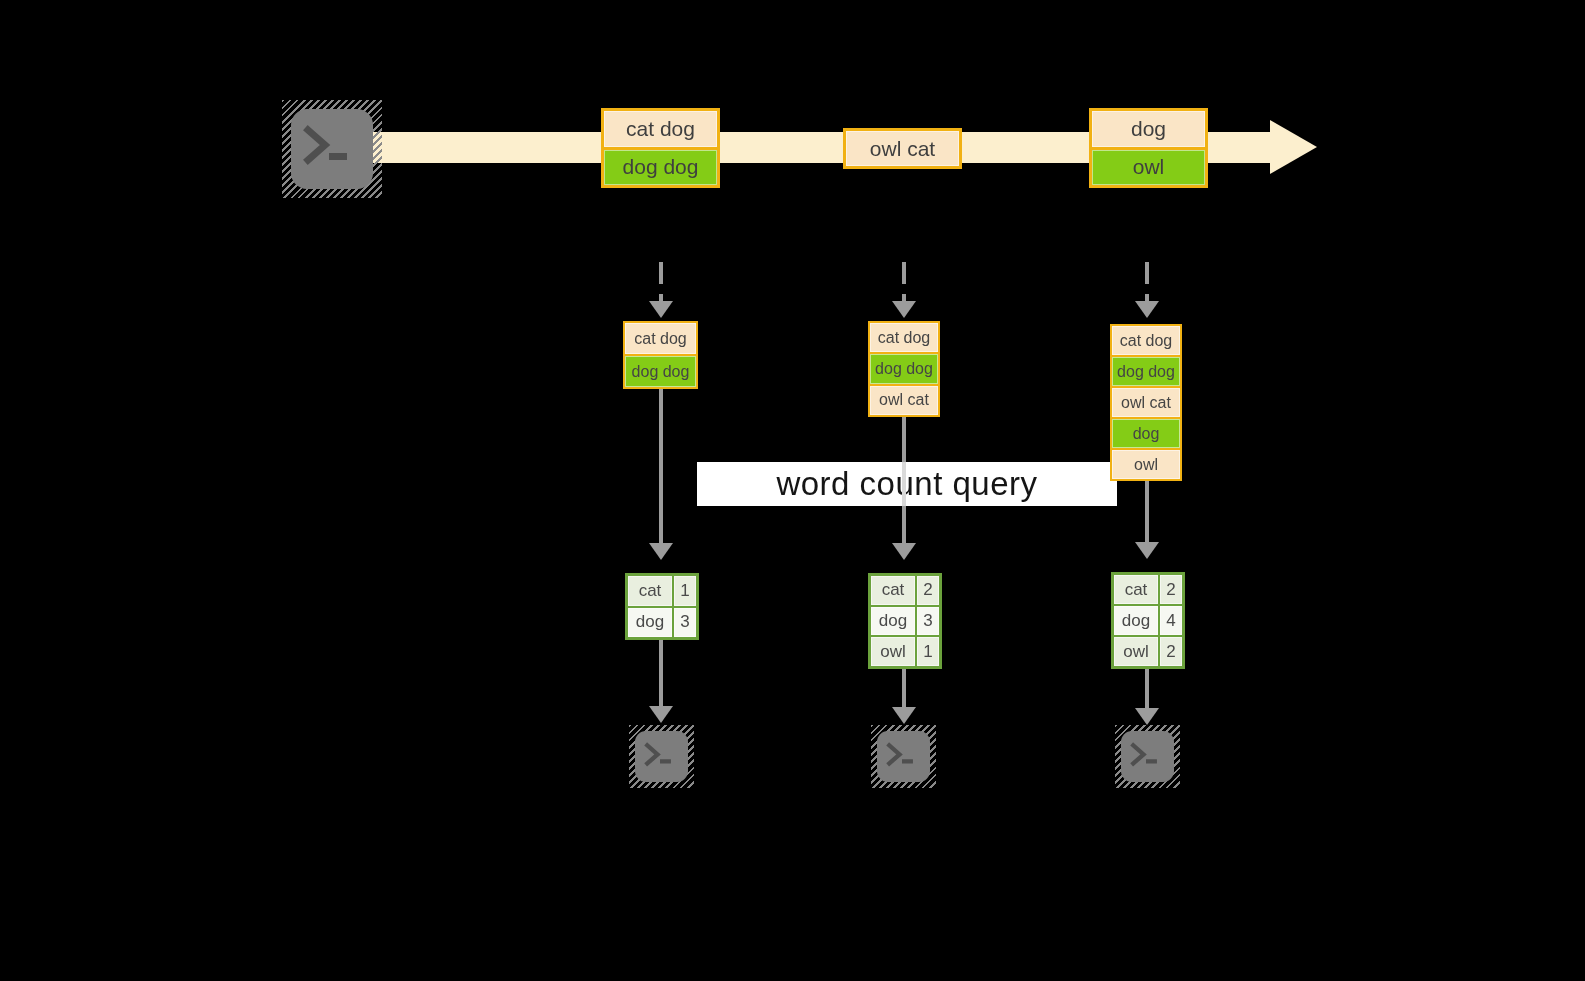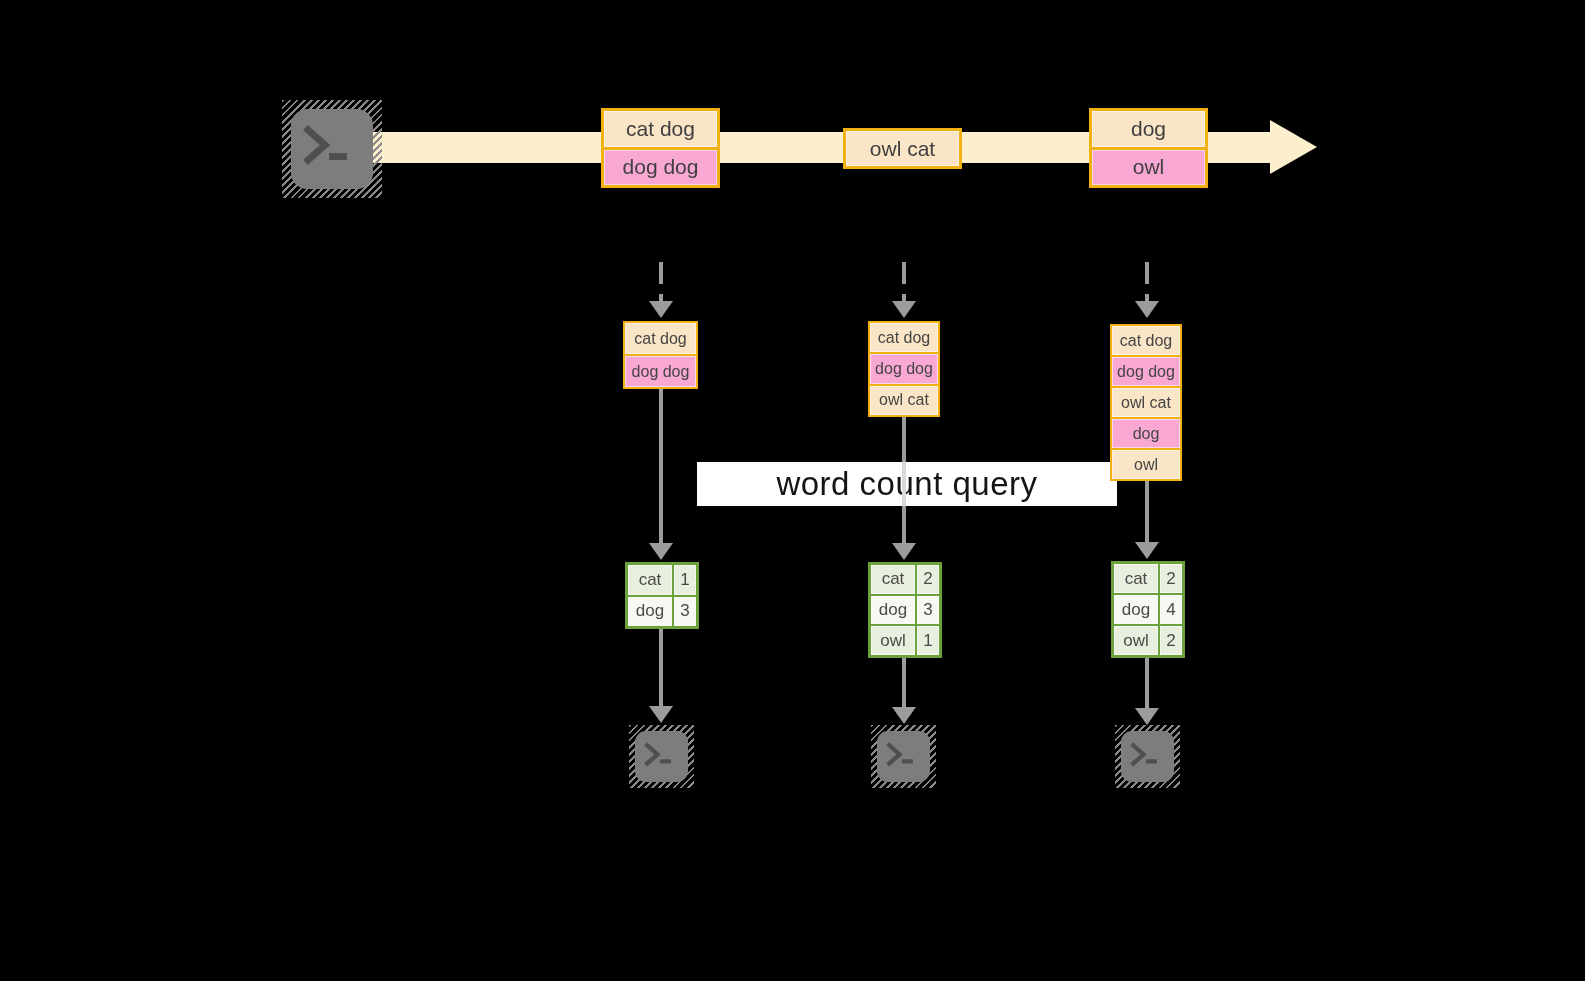--- a/index.html
+++ b/index.html
@@ -19,38 +19,38 @@
   .term-src svg{margin:14px 0 0 10px;}
   .term-sink{width:65px;height:63px;top:725px;}
   .term-sink .term-inner{inset:6px;border-radius:11px;}
   .term-sink svg{margin:10px 0 0 8px;}
   .sink1{left:629px;} .sink2{left:871px;} .sink3{left:1115px;}
   
   .ebox{position:absolute;width:113px;border:3px solid #F1B113;display:flex;flex-direction:column;z-index:1;}
   .ecell{flex:1;display:flex;align-items:center;justify-content:center;
     font-size:21px;color:#3F3F3F;box-shadow:inset 0 0 0 1px rgba(255,255,255,0.5);}
   .ecell + .ecell{border-top:3px solid #F1B113;}
-  .peach{background:#FAE5C6;} .cream{background:#f9a8d4;}
+  .peach{background:#FAE5C6;} .cream{background:#84cc16;}
   .ebox1{left:601px;top:108px;height:74px;}
   .ebox2{left:843px;top:128px;height:35px;}
   .ebox3{left:1089px;top:108px;height:74px;}
   
   .stack{position:absolute;border:2px solid #F1B113;display:flex;flex-direction:column;z-index:4;}
   .scell{flex:1;display:flex;align-items:center;justify-content:center;
     font-size:16px;color:#454545;box-shadow:inset 0 0 0 1px rgba(255,255,255,0.55);}
   .scell + .scell{border-top:2px solid #F1B113;}
   .stack1{left:623px;top:321px;width:71px;height:64px;}
   .stack2{left:868px;top:321px;width:68px;height:92px;}
   .stack3{left:1110px;top:324px;width:68px;height:153px;}
   
   .qlabel{position:absolute;left:697px;top:462px;width:420px;height:44px;background:#FFFFFF;z-index:2;
     display:flex;align-items:center;justify-content:center;font-size:33px;font-weight:300;color:#151515;letter-spacing:0.5px;}
   .qline-overlay{position:absolute;left:902px;top:462px;width:4px;height:44px;background:#D9D9D9;z-index:3;}
   
-  .gtable{position:absolute;width:68px;border:3px solid #6BA23C;display:flex;flex-direction:column;z-index:2;}
+  .gtable{position:absolute;width:68px;border:3px solid #6BA23C;display:flex;flex-direction:column;z-index:2;margin-top:11px;}
   .grow{flex:1;display:flex;}
   .grow + .grow{border-top:2px solid #6BA23C;}
   .gword{flex:1;display:flex;align-items:center;justify-content:center;font-size:17px;color:#4A4A4A;
     border-right:2px solid #6BA23C;box-shadow:inset 0 0 0 1px rgba(255,255,255,0.55);}
   .gnum{width:22px;display:flex;align-items:center;justify-content:center;font-size:17px;color:#4A4A4A;
     box-shadow:inset 0 0 0 1px rgba(255,255,255,0.55);}
   .rowa{background:#E9EFDF;} .rowb{background:#F6F8F2;}
   .rowa .gword,.rowa .gnum{background:#E9EFDF;} .rowb .gword,.rowb .gnum{background:#F6F8F2;}
   .gt1{left:625px;top:562px;height:61px;}
   .gt2{left:868px;top:562px;height:90px;}

